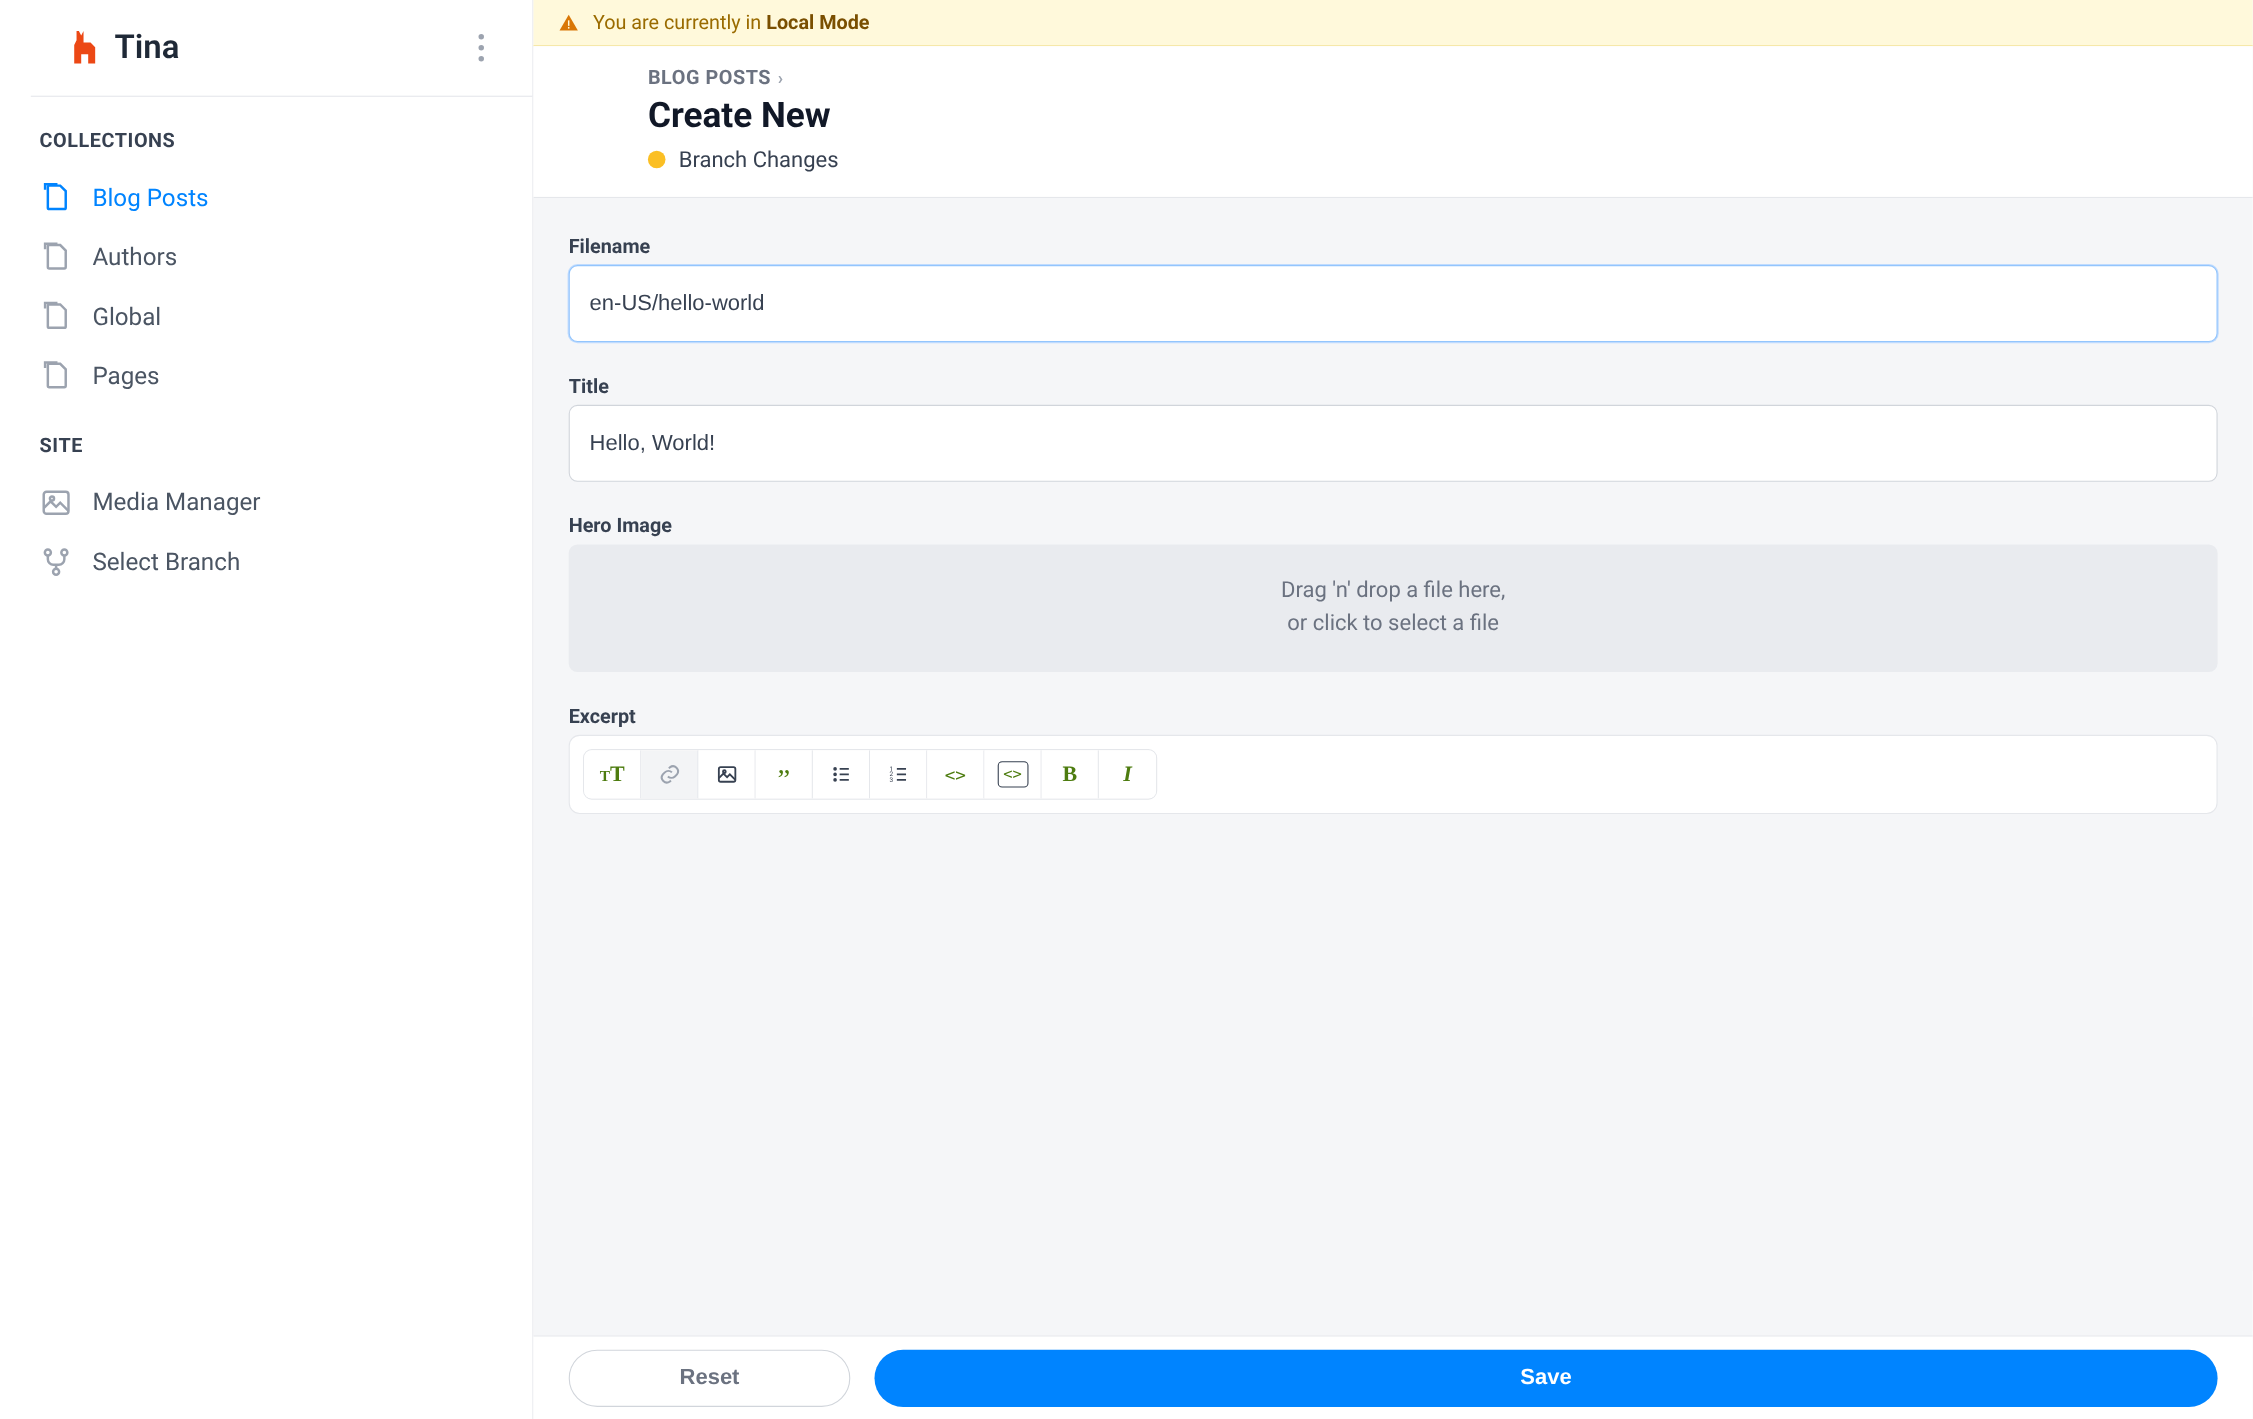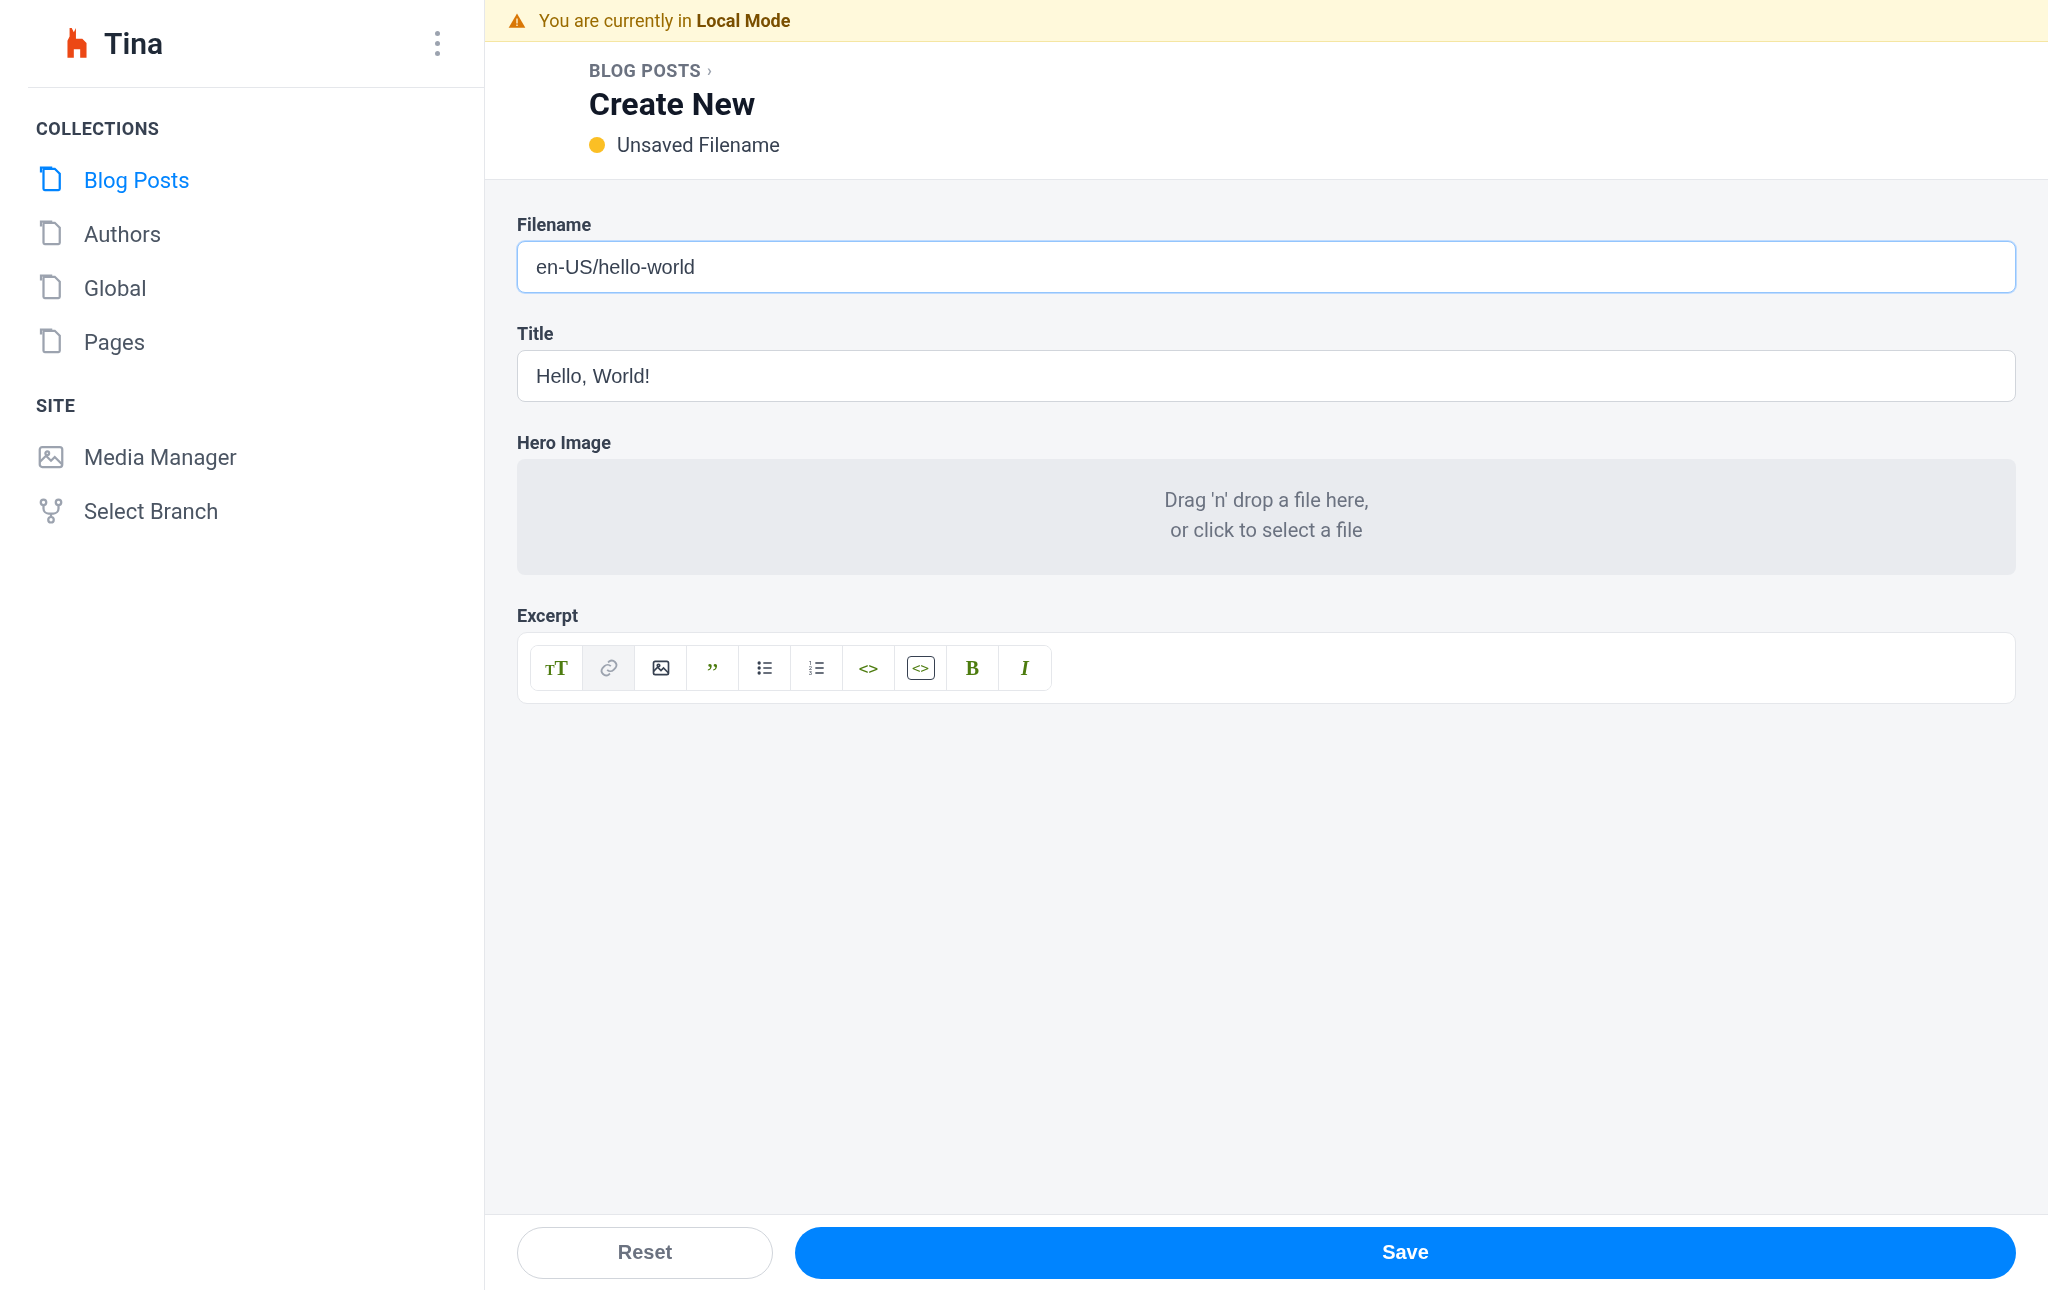--- a/index.html
+++ b/index.html
@@ -153,21 +153,21 @@
     font-size: 17px;
     font-style: italic;
     color: #6b7280;
     line-height: 1.35;
     margin-bottom: 12px;
     font-family: Georgia, ui-serif, serif;
   }
   .field-desc .mono { font-family: ui-monospace, SFMono-Regular, Menlo, monospace; font-style: normal; }
   .text-input {
     width: 100%;
-    height: 52px;
+    height: 70px;
     font-size: 20px;
     padding: 0 18px;
     border: 1px solid #d1d5db;
     border-radius: 8px;
     background: #fff;
     color: #374151;
     outline: none;
   }
   .text-input.focused {
     border: 1px solid #93c5fd;
@@ -349,21 +349,21 @@
     </div>
 
     <div class="page-header">
       <div class="breadcrumb">
         <span>BLOG POSTS</span>
         <span class="chev">›</span>
       </div>
       <div class="page-title">Create New</div>
       <div class="status-row">
         <span class="status-dot"></span>
-        <span>Unsaved Filename</span>
+        <span>Branch Changes</span>
       </div>
     </div>
 
     <div class="form-scroll">
 
       <div class="field">
         <label class="field-label">Filename</label>
         <input type="text" class="text-input focused" value="en-US/hello-world" style="">
       </div>
 

